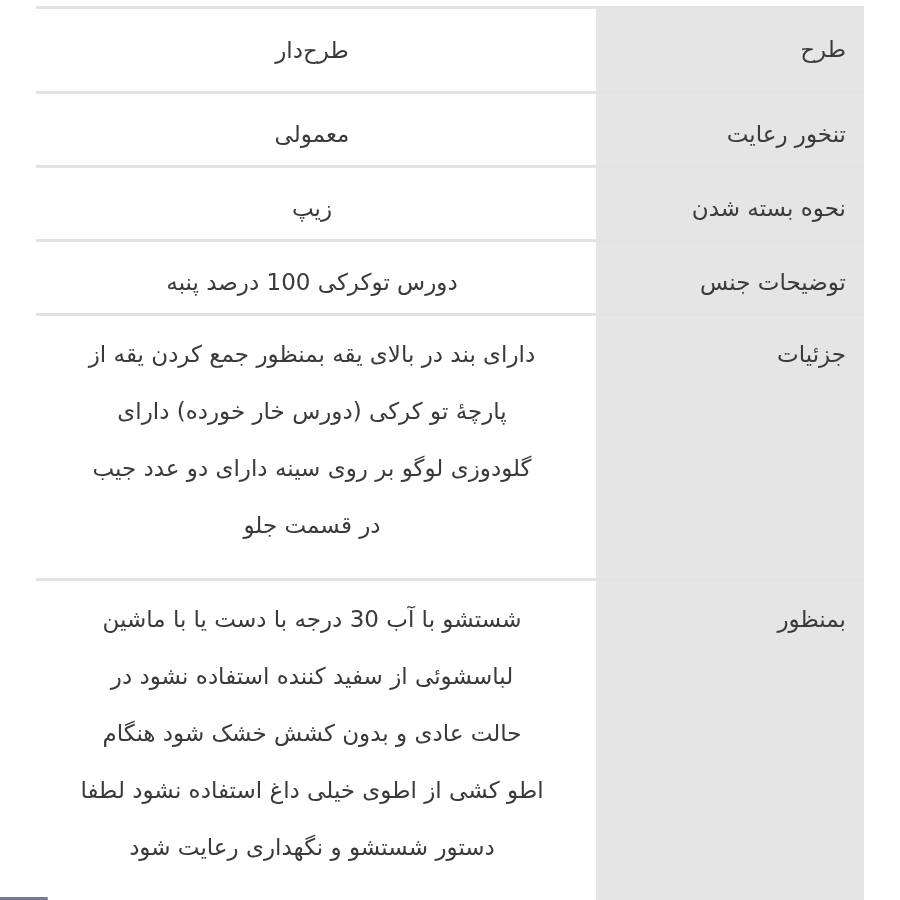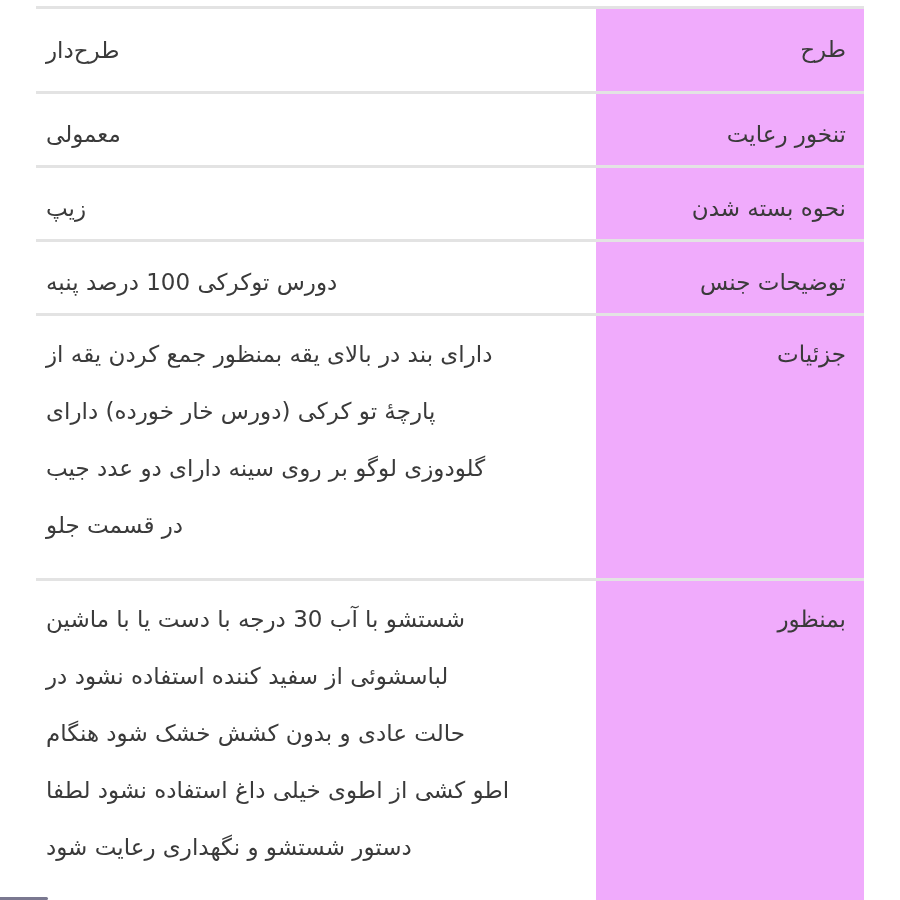--- a/index.html
+++ b/index.html
@@ -24,55 +24,54 @@
     }
     .spec-row {
       display: flex;
       flex-direction: row;
       border-top: 3px solid #e3e3e3;
       box-sizing: border-box;
     }
     .spec-label {
       width: 268px;
       flex: 0 0 268px;
-      background: #f0abfc;
+      background: #e5e5e5;
       box-sizing: border-box;
       padding: 0 18px 0 4px;
       font-size: 23px;
       text-align: right;
       display: flex;
       align-items: flex-start;
     }
     .spec-value {
       flex: 1 1 auto;
       background: #ffffff;
       box-sizing: border-box;
       padding: 0 18px 0 10px;
       font-size: 23px;
-      text-align: left;
+      text-align: center;
       line-height: 57px;
     }
     .spec-label span {
       line-height: 57px;
     }
     .row-single .spec-label,
     .row-single .spec-value {
       height: 71px;
       line-height: 81px;
     }
     .row-single .spec-label span {
       line-height: 81px;
     }
     .row-multi .spec-value {
       padding-top: 10px;
       padding-bottom: 24px;
     }
     .row-multi .spec-label {
       padding-top: 10px;
-      font-family: Liberation Serif, serif;
     }
     .row-first {
       height: 85px;
     }
     .row-first .spec-label,
     .row-first .spec-value {
       height: 82px;
       line-height: 82px;
     }
     .line {

